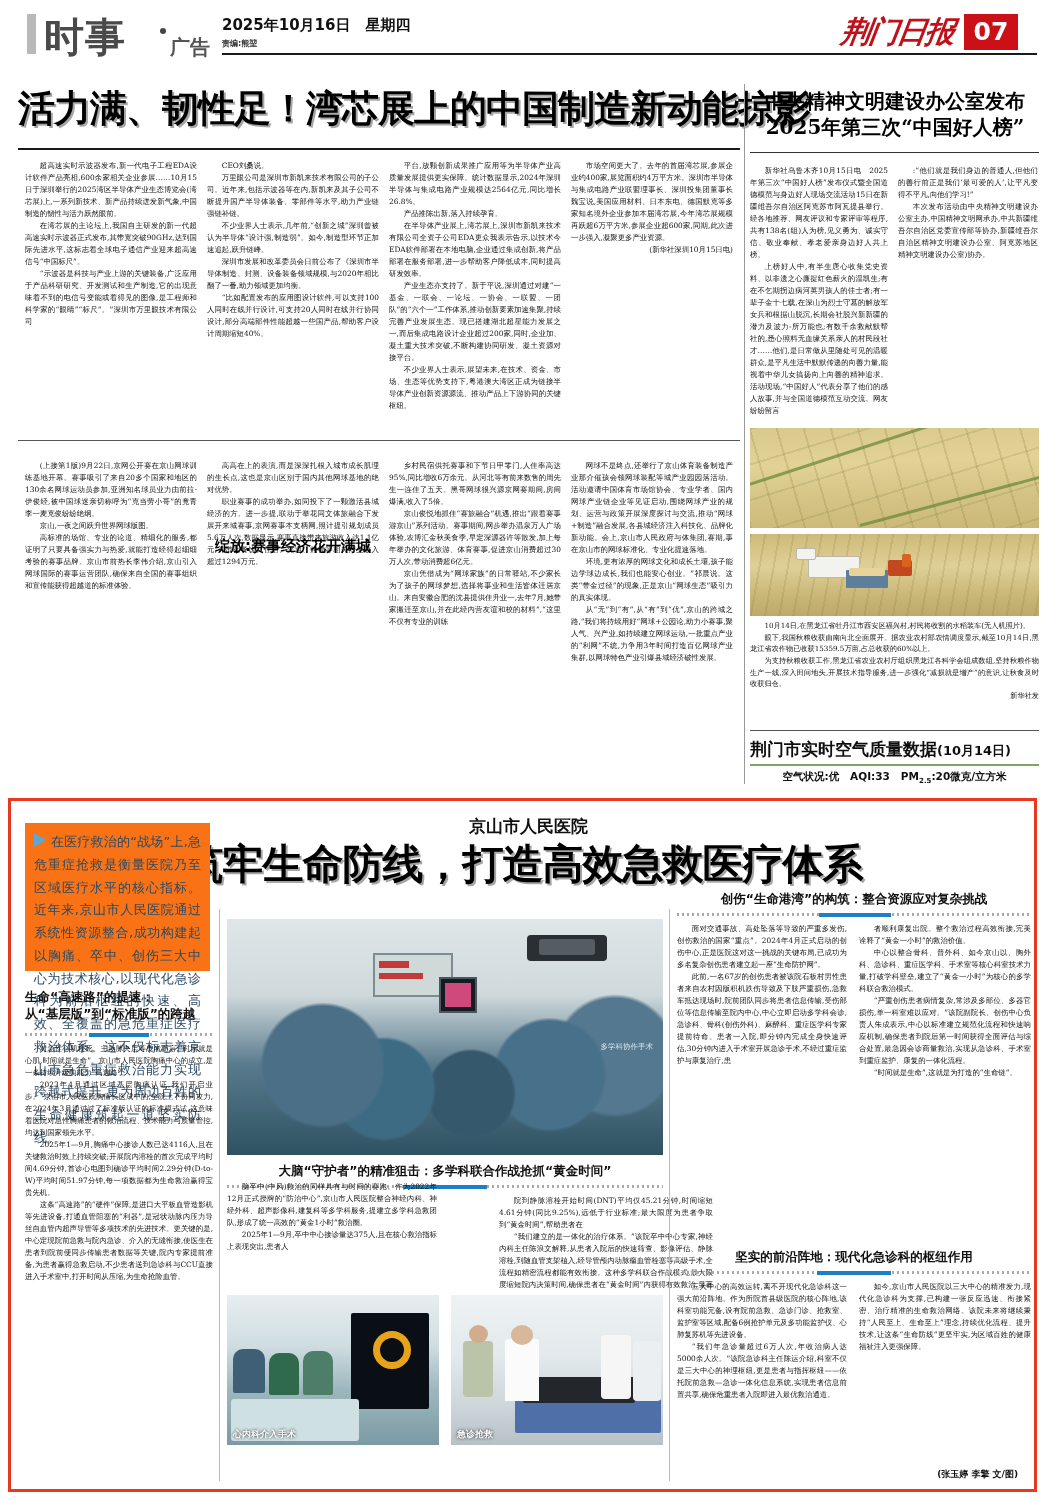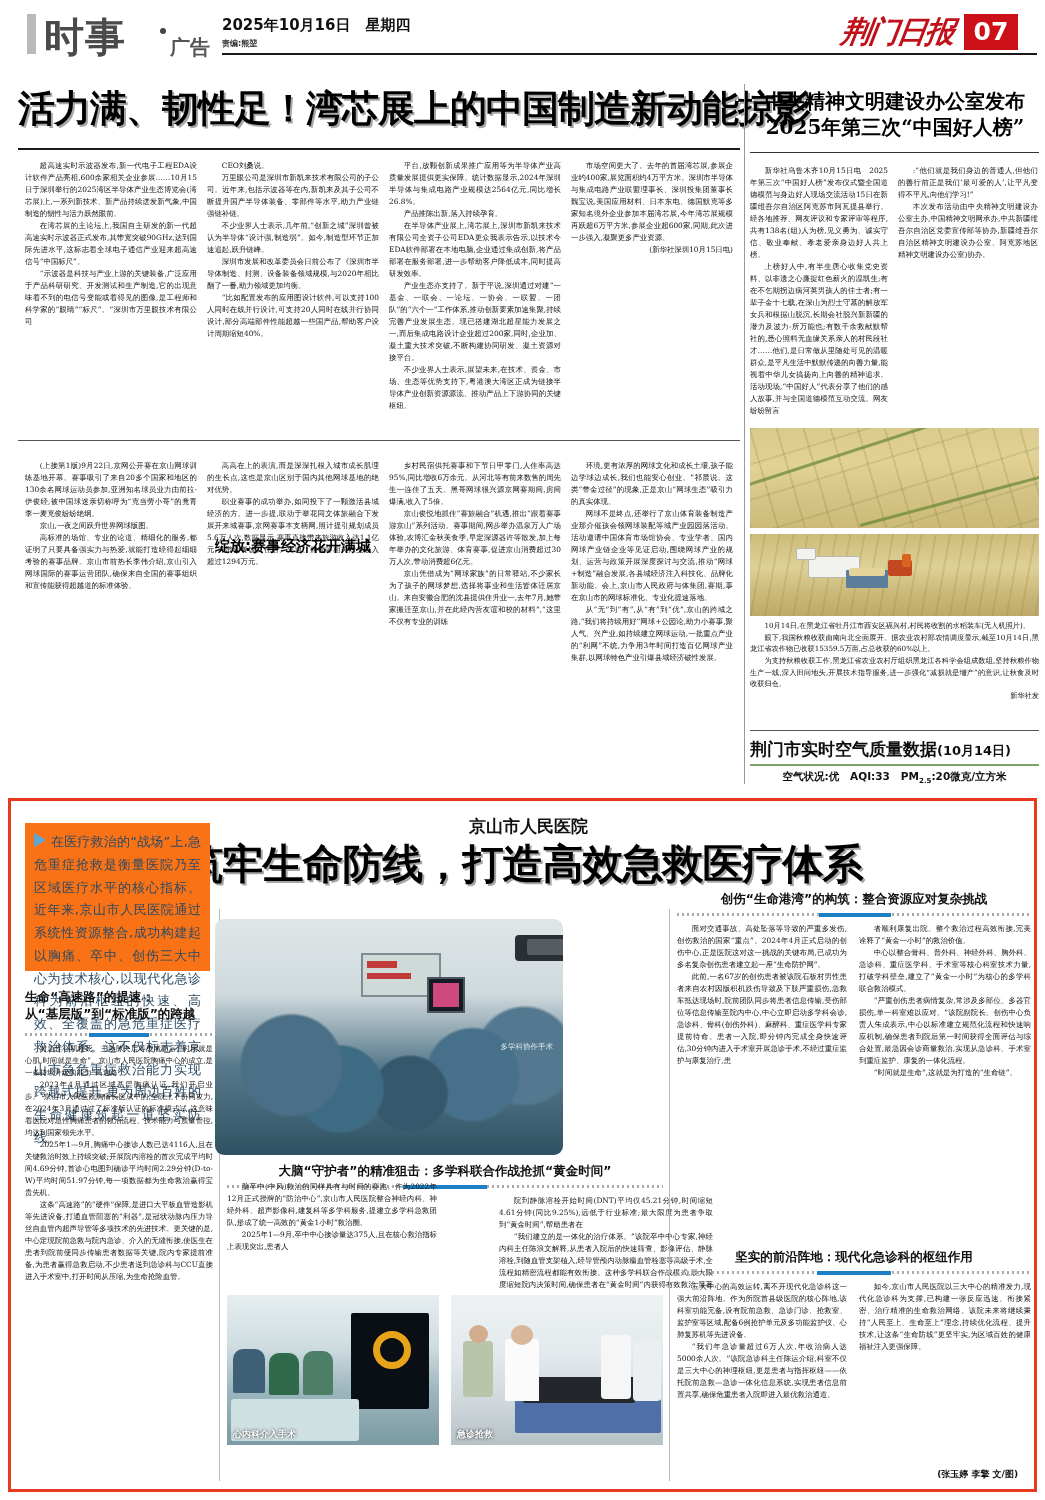--- a/index.html
+++ b/index.html
@@ -317,22 +317,22 @@
   <div class="col" id="ms2" style="left: 207px; top: 460px; width: 172px; height: 318px; padding-top: 0px;">
       <p>高高在上的表演,而是深深扎根入城市成长肌理的生长点,这也是京山区别于国内其他网球基地的绝对优势。</p>
       <p>职业赛事的成功举办,如同投下了一颗激活县城经济的方。进一步提,联动于举花同文体旅融合下发展开来城赛事,京网赛事本支柄网,照计提引规划成员5.6万人次,数据显示,赛事直接带来旅游收入达1.1亿元,并带动餐饮、住宿、交通、购物等相关产业收入超过1294万元。</p>
     </div>
   <div class="col" id="ms3" style="left:389px; top:460px; width:172px; height:318px;">
       <p>乡村民宿供托赛事和下节日甲零门,人住率高达95%,同比增收6万余元。从河北等有前来数售的周先生一连住了五天。黑哥网球很兴源京网赛期间,房间爆满,收入了5倍。</p>
       <p>京山俊悦地抓住“赛旅融合”机遇,推出“跟着赛事游京山”系列活动。赛事期间,网步举办温泉万人广场体验,农博汇金秋美食季,早定深源器许等散发,加上每年举办的文化旅游、体育赛事,促进京山消费超过30万人次,带动消费超6亿元。</p>
       <p>京山凭借成为“网球家族”的日常驿站,不少家长为了孩子的网球梦想,选择将事业和生活皆体迁居京山。来自安徽合肥的沈县提供住升业一,去年7月,她带家搬迁至京山,并在此经内营友谊和校的材料”,“这里不仅有专业的训练</p>
     </div>
   <div class="col" id="ms4" style="left:571px; top:460px; width:162px; height:318px;">
+      <p>网球不是终点,还举行了京山体育装备制造产业那介催孩会领网球装配等城产业园园落活动。活动邀请中国体育市场馆协会、专业学者、国内网球产业链企业等见证启动,围绕网球产业的规划、运营与政策开展深度探讨与交流,推动“网球+制造”融合发展,各县城经济注入科技化、品牌化新动能。会上,京山市人民政府与体集团,赛期,事在京山市的网球标准化、专业化提速落地。</p>
       <p>环境,更有浓厚的网球文化和成长土壤,孩子能边学球边成长,我们也能安心创业。”祁晨说。这类“带金过径”的现象,正是京山“网球生态”吸引力的真实体现。</p>
-      <p>网球不是终点,还举行了京山体育装备制造产业那介催孩会领网球装配等城产业园园落活动。活动邀请中国体育市场馆协会、专业学者、国内网球产业链企业等见证启动,围绕网球产业的规划、运营与政策开展深度探讨与交流,推动“网球+制造”融合发展,各县城经济注入科技化、品牌化新动能。会上,京山市人民政府与体集团,赛期,事在京山市的网球标准化、专业化提速落地。</p>
       <p>从“无”到“有”,从“有”到“优”,京山的跨城之路,“我们将持续用好“网球+公园论,助力小赛事,聚人气、兴产业,如持续建立网球运动,一批重点产业的“利网”不统,力争用3年时间打造百亿网球产业集群,以网球特色产业引爆县域经济破性发展。</p>
     </div>
   <div class="sechead" style="left:207px; top:537px; width:172px;">绽放:赛事经济花开满城</div>
 
   <div class="advert">
     <div class="ad-grad"></div>
     <div class="ad-head-title">京山市人民医院</div>
     <div class="ad-head-main">筑牢生命防线，打造高效急救医疗体系</div>
 
     <div class="intro-box">
@@ -347,21 +347,21 @@
     <div class="bluebar" style="left:78px; top:232px; width:60px;"></div>
     <div class="admin-col" id="c-speed" style="left:14px; top:242px; width:188px; height:440px;">
         <p>对急性心肌梗死、主动脉夹层等患者而言,“时间就是心肌,时间就是生命”。京山市人民医院胸痛中心的成立,是一条持续升级的能力“高速路”。</p>
         <p>2023年4月通过区域基层胸痛认证,我们开启业步。“京山市人民医院胸痛长医成中的,全院上下协同攻力,在2024年3月通过过了标准版认证的标准模式试,这意味着医院对急性胸痛患者的救治流程、技术能力与质量管控,均达到国家领先水平。</p>
         <p>2025年1—9月,胸痛中心接诊人数已达4116人,且在关键救治时效上持续突破;开展院内溶栓的首次完成平均时间4.69分钟,首诊心电图到确诊平均时间2.29分钟(D-to-W)平均时间51.97分钟,每一项数据都为生命救治赢得宝贵先机。</p>
         <p>这条“高速路”的“硬件”保障,是进口大平板血管造影机等先进设备,打通血管阻塞的“利器”,是冠状动脉内压力导丝自血管内超声导管等多项技术的先进技术。更关键的是,中心定现院前急救与院内急诊、介入的无缝衔接,使医生在患者到院前便同步传输患者数据等关键,院内专家提前准备,为患者赢得急救启动,不少患者送到急诊科与CCU直接进入手术室中,打开时间从压缩,为生命抢险血管。</p>
       </div>
 
     <div class="vsep" style="left:208px; top:108px; height:572px;"></div>
 
-    <div class="photo or-photo" style="left:204px; top:118px; width:348px; height:236px;border-radius:9px;">
+    <div class="photo or-photo" style="left:216px; top:118px; width:436px; height:236px;">
       <div style="position:absolute; left:146px; top:34px; width:80px; height:44px; background:#cfd9d8; border:2px solid #7d8c92;"></div>
       <div style="position:absolute; left:152px; top:42px; width:30px; height:7px; background:#c23a3a;"></div>
       <div style="position:absolute; left:152px; top:54px; width:44px; height:6px; background:#c23a3a;"></div>
       <div style="position:absolute; left:212px; top:58px; width:38px; height:36px; background:#151b22; border:2px solid #4b565e;"></div>
       <div style="position:absolute; left:218px; top:64px; width:26px; height:24px; background:#d0497c;"></div>
       <div style="position:absolute; left:300px; top:16px; width:80px; height:26px; background:#2a2f34; border-radius:4px;"></div>
       <div style="position:absolute; left:312px; top:20px; width:56px; height:16px; background:#555d63; border-radius:3px;"></div>
       <div class="cap-int">多学科协作手术</div>
     </div>
 
@@ -409,21 +409,21 @@
       </div>
     <div class="dotrule" style="left:666px; top:112px; width:354px;"></div>
     <div class="bluebar" style="left:808px; top:112px; width:72px;"></div>
 
     <div class="admin-col" id="c-traumaL" style="left:666px; top:122px; width:170px; height:312px;">
         <p>面对交通事故、高处坠落等导致的严重多发伤,创伤救治的国家“重点”。2024年4月正式启动的创伤中心,正是医院这对这一挑战的关键布局,已成功为多名复杂创伤患者建立起一座“生命防护网”。</p>
         <p>此前,一名67岁的创伤患者被该院石板村男性患者来自农村因版积机跌伤导致及下肢严重损伤,急救车抵达现场时,院前团队同步将患者信息传输,受伤部位等信息传输至院内中心,中心立即启动多学科会诊,急诊科、骨科(创伤外科)、麻醉科、重症医学科专家提前待命。患者一入院,即分钟内完成全身快速评估,30分钟内进入手术室开展急诊手术,不经过重症监护与康复治疗,患</p>
       </div>
     <div class="admin-col" id="c-traumaR" style="left:848px; top:122px; width:172px; height:312px;">
         <p>者顺利康复出院。整个救治过程高效衔接,完美诠释了“黄金一小时”的救治价值。</p>
-        <p>中心以整合骨科、普外科、神经外科、胸外科、急诊科、重症医学科、手术室等核心科室技术力量,打破学科壁垒,建立了“黄金一小时”为核心的多学科联合救治模式。</p>
+        <p>中心以整合骨科、普外科、如今京山以、胸外科、急诊科、重症医学科、手术室等核心科室技术力量,打破学科壁垒,建立了“黄金一小时”为核心的多学科联合救治模式。</p>
         <p>“严重创伤患者病情复杂,常涉及多部位、多器官损伤,单一科室难以应对。”该院副院长、创伤中心负责人朱成表示,中心以标准建立规范化流程和快速响应机制,确保患者到院后第一时间获得全面评估与综合处置,最急因会诊商量救治,实现从急诊科、手术室到重症监护、康复的一体化流程。</p>
         <p>“时间就是生命”,这就是为打造的“生命链”。</p>
       </div>
 
     <div class="sub-h center" id="h-er" style="left:666px; top:448px; width:354px;">
         <div>坚实的前沿阵地：现代化急诊科的枢纽作用</div>
       </div>
     <div class="dotrule" style="left:666px; top:470px; width:354px;"></div>
     <div class="bluebar" style="left:806px; top:470px; width:74px;"></div>
 

